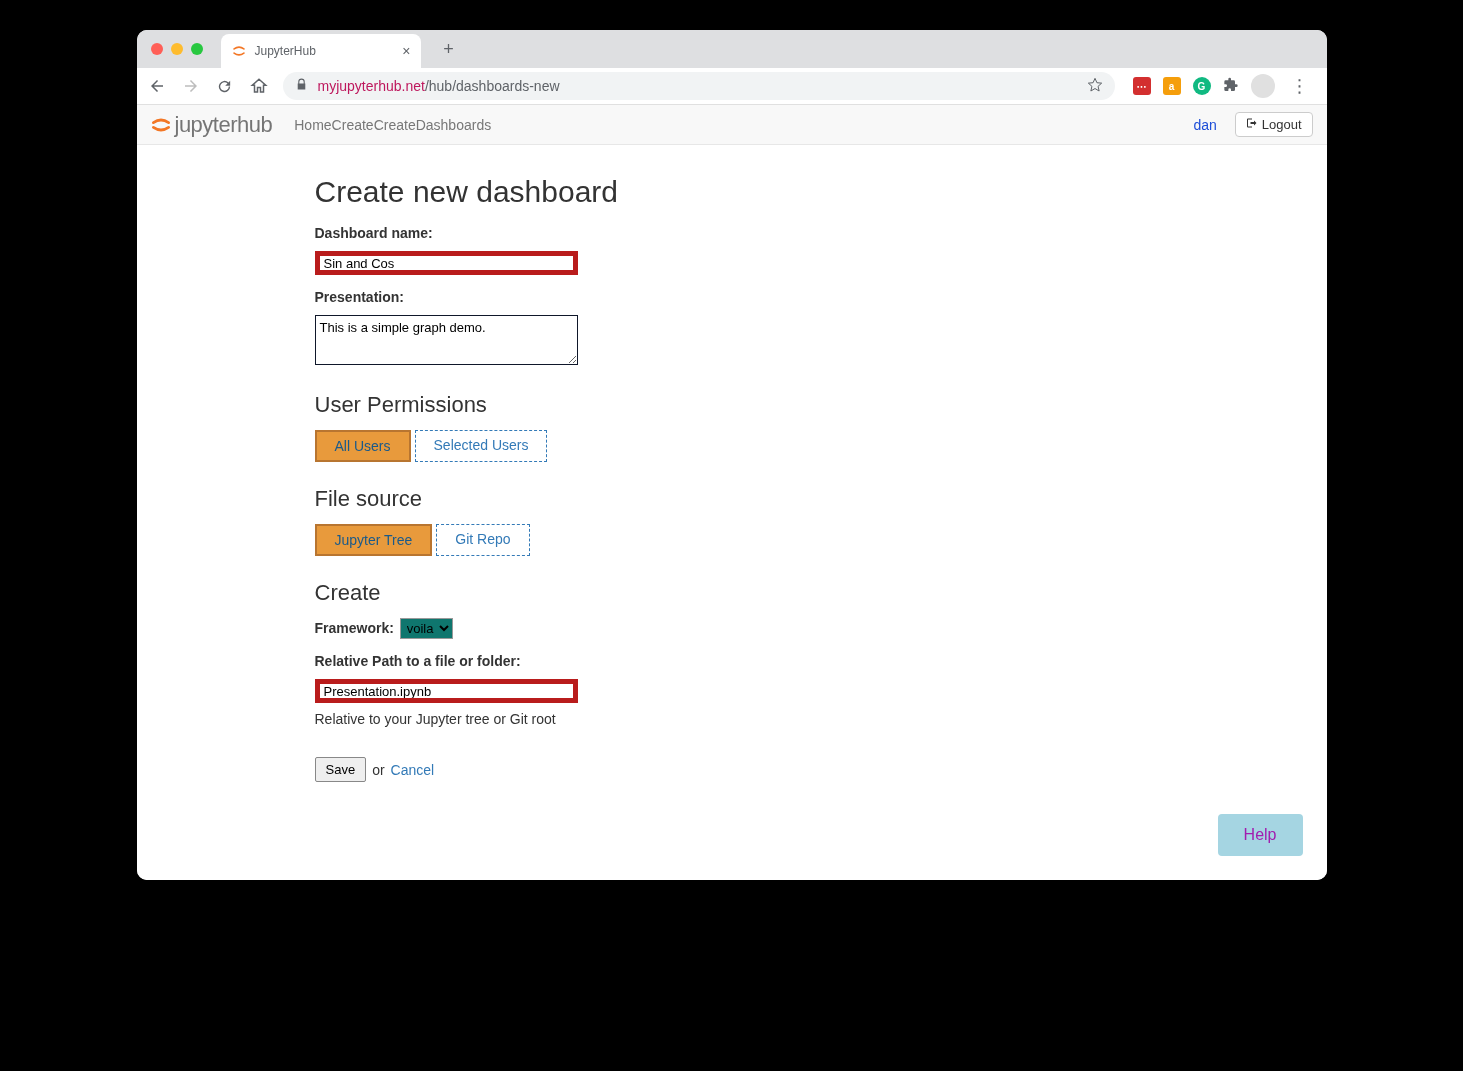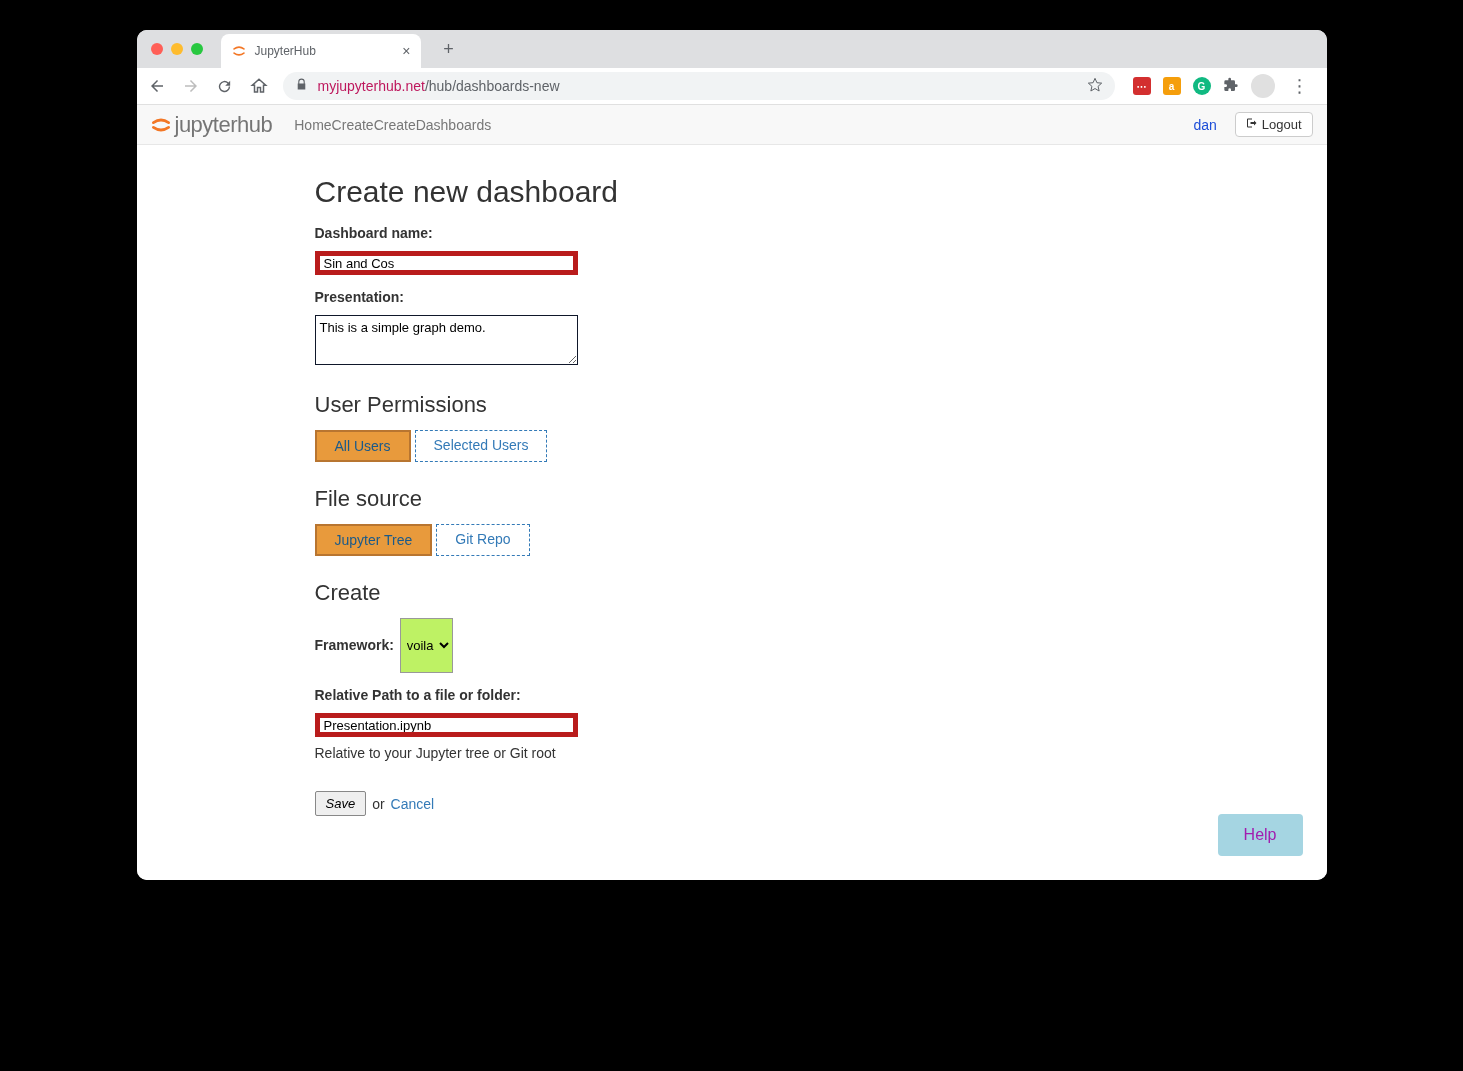--- a/index.html
+++ b/index.html
@@ -194,35 +194,34 @@
       background: #fff;
     }
     .radio-btn.selected {
       background: #e89a3c;
       border: 2px solid #b87530;
       color: #1a5a8a;
     }
     .inline-label { font-weight: bold; font-size: 14px; }
     select.framework {
       border: 1px solid #999;
-      background: #bef264;
-      padding: 18px 2px;
+      background: #0f766e;
+      padding: 1px 2px;
       font-size: 13px;
       margin-left: 2px;
     }
     .hint { font-size: 14px; color: #333; margin-top: 8px; }
     .save-row { margin-top: 30px; display: flex; align-items: center; gap: 6px; }
     .save-btn {
       border: 1px solid #888;
       background: #efefef;
       padding: 4px 10px;
       font-size: 13px;
       cursor: pointer;
       border-radius: 2px;
-      font-style: italic;
     }
     .cancel-link { color: #337ab7; text-decoration: none; cursor: pointer; }
     .help-fab {
       position: absolute;
       right: 24px;
       bottom: 24px;
       background: #a5d5e2;
       color: #a21caf;
       padding: 12px 26px;
       border-radius: 4px;

